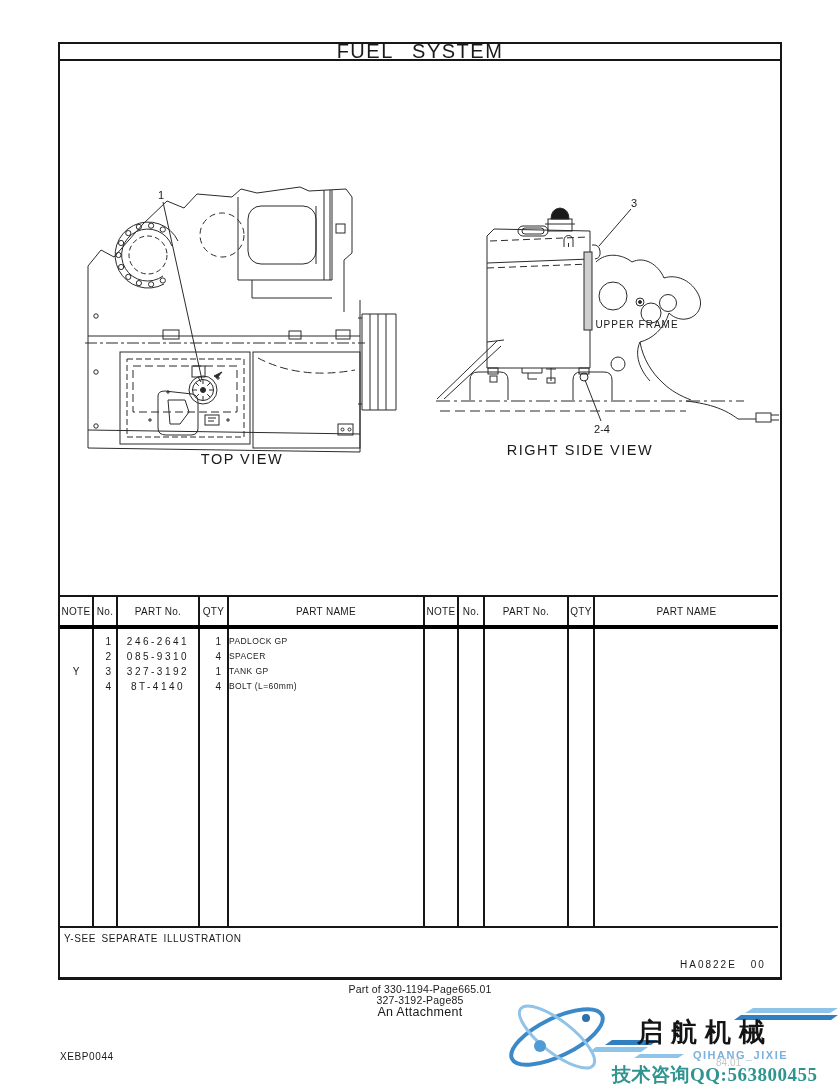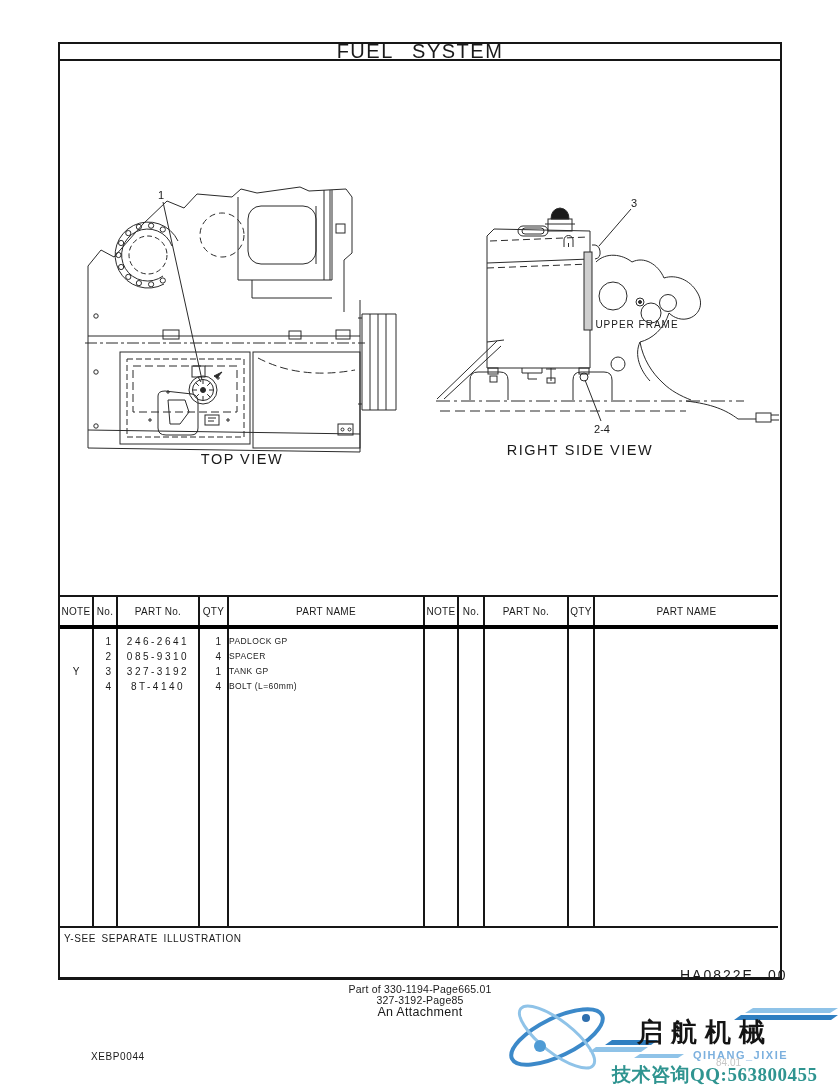--- a/index.html
+++ b/index.html
@@ -44,31 +44,31 @@
   .col-pn .ln{text-align:center;letter-spacing:2.5px;font-size:10px;}
   .col-qty .ln{text-align:right;padding-right:6px;}
   .col-name .ln{text-align:left;font-size:8.5px;letter-spacing:0.4px;}
 
   .footnote{
     position:absolute;left:64px;top:933px;z-index:2;
     font-size:10px;letter-spacing:0.6px;word-spacing:2px;
   }
   .doccode{
     position:absolute;left:680px;top:959px;z-index:2;
-    font-size:14px;letter-spacing:2px;margin-top:8px;
+    font-size:10px;letter-spacing:2px;
   }
   .doccode .rev{margin-left:14px;}
 
   
   .footer{position:absolute;left:58px;top:984px;width:724px;text-align:center;z-index:4;}
   .f1{font-size:14.5px;font-weight:bold;letter-spacing:0.4px;word-spacing:5px;line-height:15px;}
   .f1 .gray{color:#aeaeae;}
   .f2,.f3{font-size:10.5px;line-height:11px;letter-spacing:0.2px;}
   .f4{font-size:12.5px;line-height:13px;letter-spacing:0.3px;}
-  .sheetcode{position:absolute;left:60px;top:1051px;font-size:10px;letter-spacing:0.6px;z-index:4;margin-left:31px;}
+  .sheetcode{position:absolute;left:60px;top:1051px;font-size:10px;letter-spacing:0.6px;z-index:4;}
 
   
   .wm-cn{position:absolute;left:637px;top:1015px;font-size:26px;font-weight:bold;
     letter-spacing:8px;color:#141414;z-index:5;white-space:nowrap;}
   .wm-en{position:absolute;left:693px;top:1049px;font-size:11px;font-weight:bold;
     letter-spacing:1.5px;color:#7cb0de;z-index:5;white-space:nowrap;}
   .wm-code{position:absolute;left:716px;top:1057px;font-size:10px;color:#c6c6c6;z-index:5;}
   .wm-contact{position:absolute;left:612px;top:1062px;font-size:19px;font-weight:bold;
     letter-spacing:0.5px;color:#2f9490;z-index:6;white-space:nowrap;font-family:Liberation Serif, serif;}
 </style>

